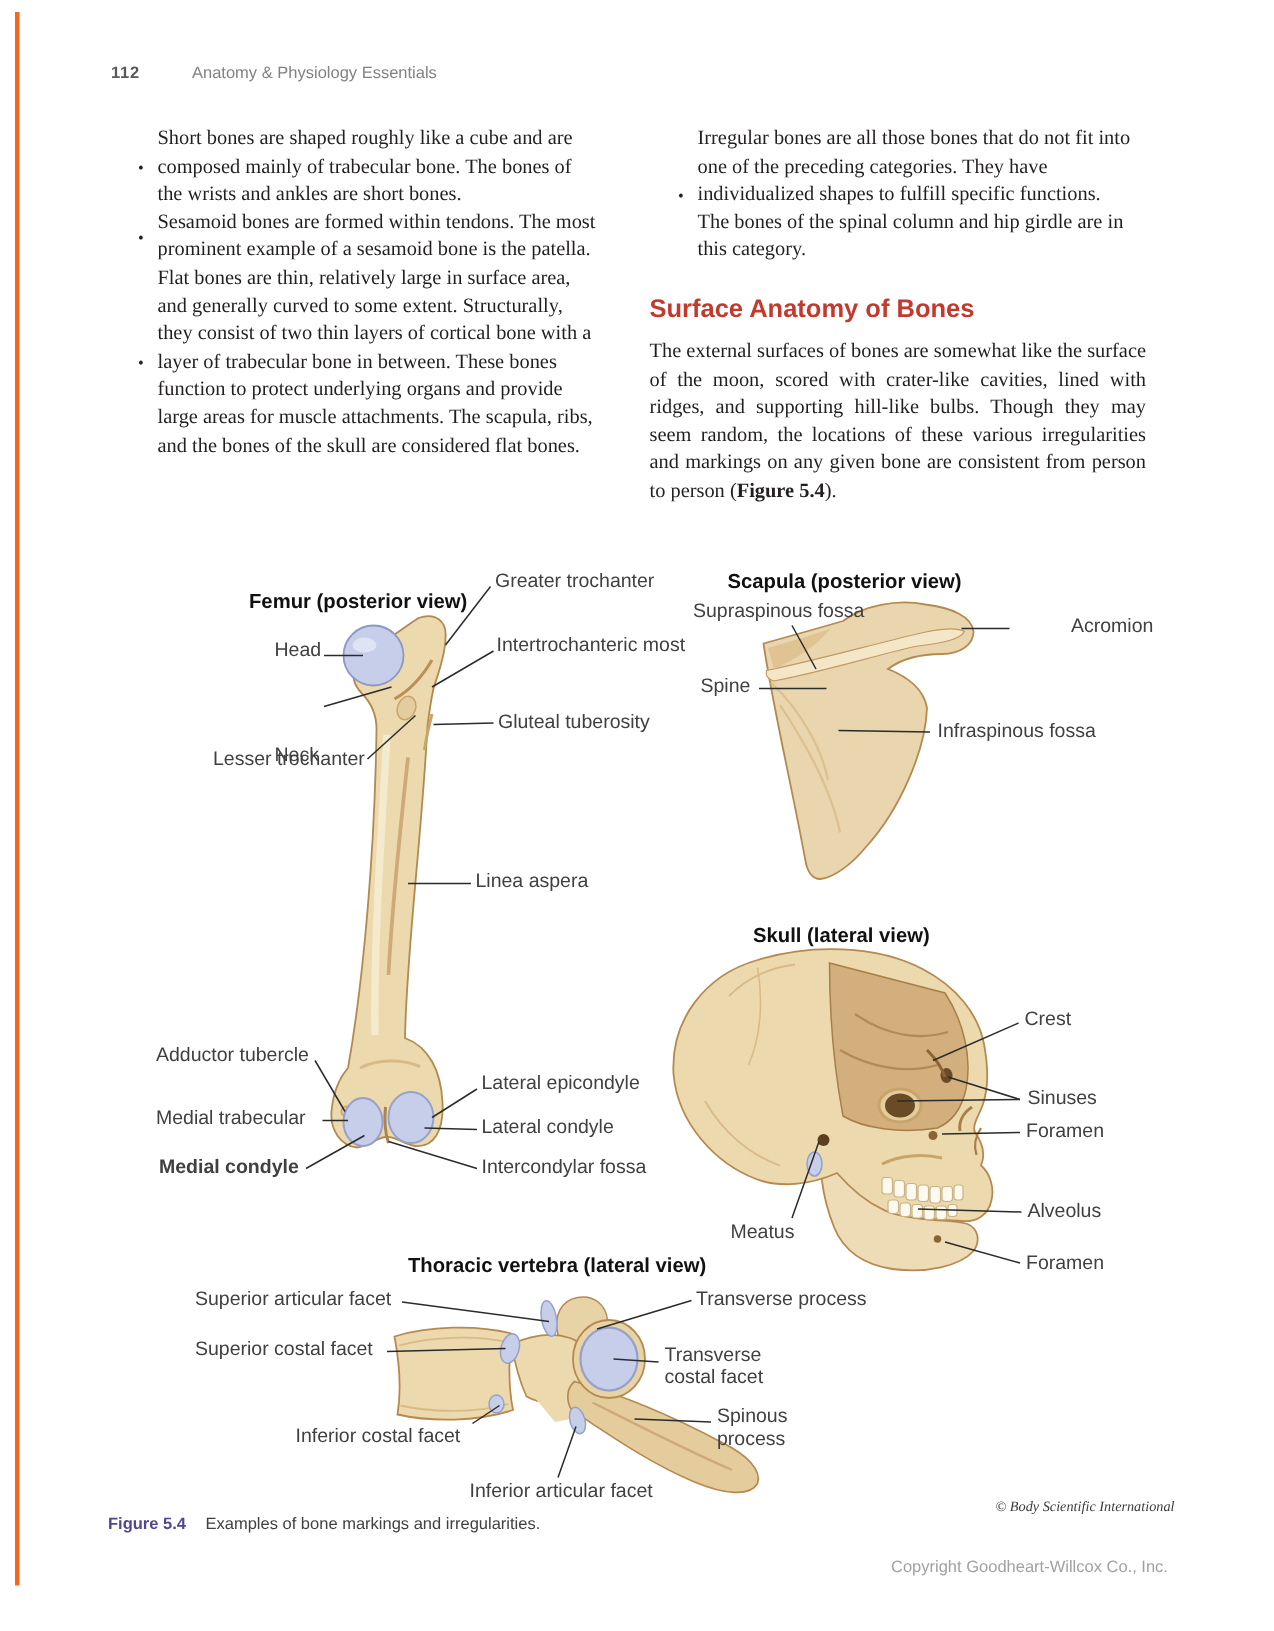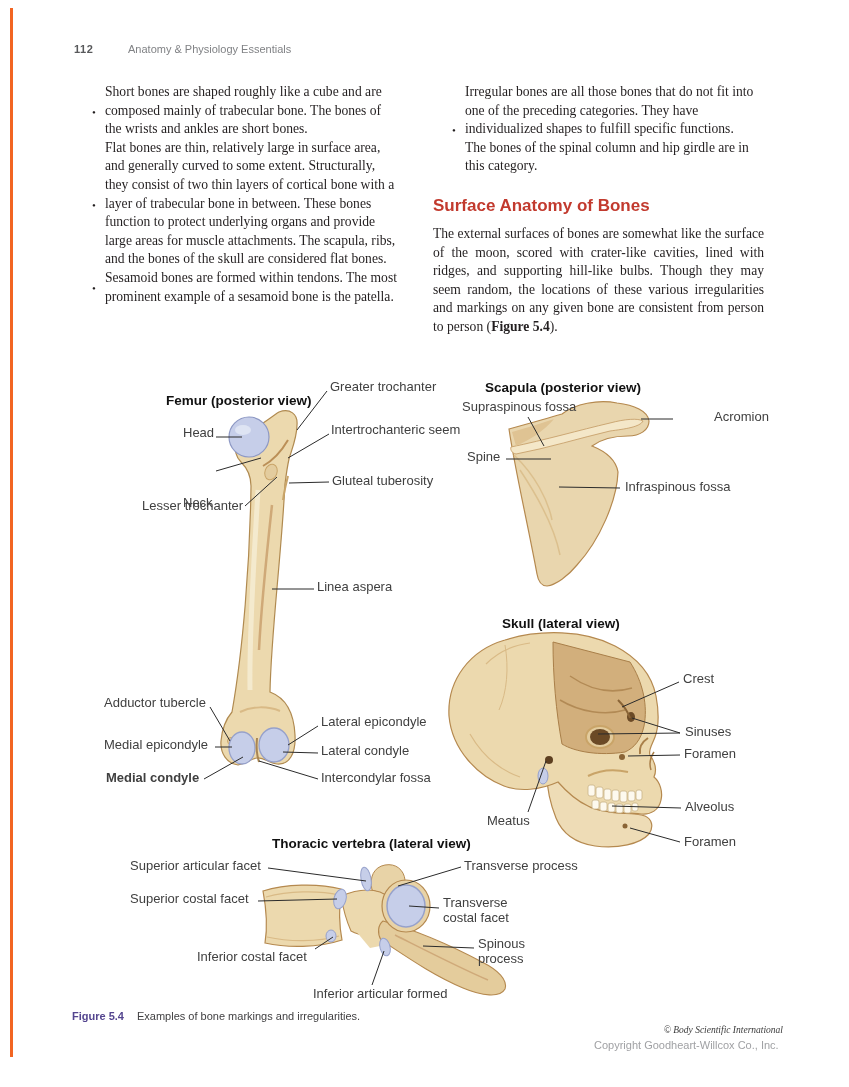--- a/index.html
+++ b/index.html
@@ -25,21 +25,21 @@
   .para b{font-weight:bold;}
   
   .flabel{position:absolute;font-family:"Liberation Sans",sans-serif;font-size:13px;
           line-height:14.5px;color:#404040;white-space:nowrap;}
   .flabel.wrap{white-space:normal;}
   .ftitle{position:absolute;font-family:"Liberation Sans",sans-serif;font-size:13.5px;
           font-weight:bold;color:#111;white-space:nowrap;}
   svg.illus{position:absolute;left:0;top:0;pointer-events:none;}
   
   .credit{position:absolute;left:618px;top:1000px;width:165px;text-align:right;
-          font-family:"Liberation Serif",serif;font-style:italic;font-size:9.5px;color:#3a3a3a;margin-top:25px;}
+          font-family:"Liberation Serif",serif;font-style:italic;font-size:9.5px;color:#3a3a3a;}
   .cap-label{position:absolute;left:72px;top:1010px;font-family:"Liberation Sans",sans-serif;
              font-size:11px;font-weight:bold;color:#54458f;}
   .cap-text{position:absolute;left:137px;top:1010px;font-family:"Liberation Sans",sans-serif;
             font-size:11px;color:#414042;}
   .copyright{position:absolute;left:594px;top:1039px;font-family:"Liberation Sans",sans-serif;
              font-size:11px;color:#a0a1a4;}
 </style>
 </head>
 <body>
 
@@ -50,25 +50,25 @@
   <div class="pagenum">112</div>
   <div class="runhead">Anatomy &amp; Physiology Essentials</div>
 
   <div class="col" style="left:92px;top:83px;width:309px;">
     <div class="bullet">
       <span class="dot"></span>
       <p>Short bones are shaped roughly like a cube and are composed mainly of trabecular bone. The bones of the wrists and ankles are short bones.</p>
     </div>
     <div class="bullet">
       <span class="dot"></span>
+      <p>Sesamoid bones are formed within tendons. The most prominent example of a sesamoid bone is the patella.</p>
+    </div>
+    <div class="bullet">
+      <span class="dot"></span>
       <p>Flat bones are thin, relatively large in surface area, and generally curved to some extent. Structurally, they consist of two thin layers of cortical bone with a layer of trabecular bone in between. These bones function to protect underlying organs and provide large areas for muscle attachments. The scapula, ribs, and the bones of the skull are considered flat bones.</p>
-    </div>
-    <div class="bullet">
-      <span class="dot"></span>
-      <p>Sesamoid bones are formed within tendons. The most prominent example of a sesamoid bone is the patella.</p>
     </div>
   </div>
 
   <div class="col" style="left:452px;top:83px;width:304px;">
     <div class="bullet">
       <span class="dot"></span>
       <p>Irregular bones are all those bones that do not fit into one of the preceding categories. They have individualized shapes to fulfill specific functions. The bones of the spinal column and hip girdle are in this category.</p>
     </div>
   </div>
 
@@ -210,28 +210,28 @@
     </g>
   </svg>
 
   <div class="ftitle" style="left:166px;top:393px;">Femur (posterior view)</div>
   <div class="ftitle" style="left:485px;top:380px;">Scapula (posterior view)</div>
   <div class="ftitle" style="left:502px;top:616px;">Skull (lateral view)</div>
   <div class="ftitle" style="left:272px;top:836px;">Thoracic vertebra (lateral view)</div>
 
   <div class="flabel" style="left:330px;top:380px;">Greater trochanter</div>
   <div class="flabel" style="left:183px;top:426px;">Head</div>
-  <div class="flabel" style="left:331px;top:423px;">Intertrochanteric seem</div>
+  <div class="flabel" style="left:331px;top:423px;">Intertrochanteric most</div>
   <div class="flabel" style="left:183px;top:476px;margin-top:20px;">Neck</div>
   <div class="flabel" style="left:332px;top:474px;">Gluteal tuberosity</div>
   <div class="flabel" style="left:142px;top:499px;">Lesser trochanter</div>
   <div class="flabel" style="left:317px;top:580px;">Linea aspera</div>
   <div class="flabel" style="left:104px;top:696px;">Adductor tubercle</div>
   <div class="flabel" style="left:321px;top:715px;">Lateral epicondyle</div>
-  <div class="flabel" style="left:104px;top:738px;">Medial epicondyle</div>
+  <div class="flabel" style="left:104px;top:738px;">Medial trabecular</div>
   <div class="flabel" style="left:321px;top:744px;">Lateral condyle</div>
   <div class="flabel" style="left:106px;top:771px;font-weight:bold;">Medial condyle</div>
   <div class="flabel" style="left:321px;top:771px;">Intercondylar fossa</div>
 
   <div class="flabel" style="left:462px;top:400px;">Supraspinous fossa</div>
   <div class="flabel" style="left:714px;top:410px;">Acromion</div>
   <div class="flabel" style="left:467px;top:450px;">Spine</div>
   <div class="flabel" style="left:625px;top:480px;">Infraspinous fossa</div>
 
   <div class="flabel" style="left:683px;top:672px;">Crest</div>
@@ -240,20 +240,20 @@
   <div class="flabel" style="left:685px;top:800px;">Alveolus</div>
   <div class="flabel" style="left:487px;top:814px;">Meatus</div>
   <div class="flabel" style="left:684px;top:835px;">Foramen</div>
 
   <div class="flabel" style="left:130px;top:859px;">Superior articular facet</div>
   <div class="flabel" style="left:464px;top:859px;">Transverse process</div>
   <div class="flabel" style="left:130px;top:892px;">Superior costal facet</div>
   <div class="flabel wrap" style="left:443px;top:896px;width:82px;">Transverse costal facet</div>
   <div class="flabel" style="left:197px;top:950px;">Inferior costal facet</div>
   <div class="flabel wrap" style="left:478px;top:937px;width:60px;">Spinous process</div>
-  <div class="flabel" style="left:313px;top:987px;">Inferior articular formed</div>
+  <div class="flabel" style="left:313px;top:987px;">Inferior articular facet</div>
 
   <div class="credit">© Body Scientific International</div>
   <div class="cap-label">Figure 5.4</div>
   <div class="cap-text">Examples of bone markings and irregularities.</div>
   <div class="copyright">Copyright Goodheart-Willcox Co., Inc.</div>
 
 </div>
 
 </body></html>

